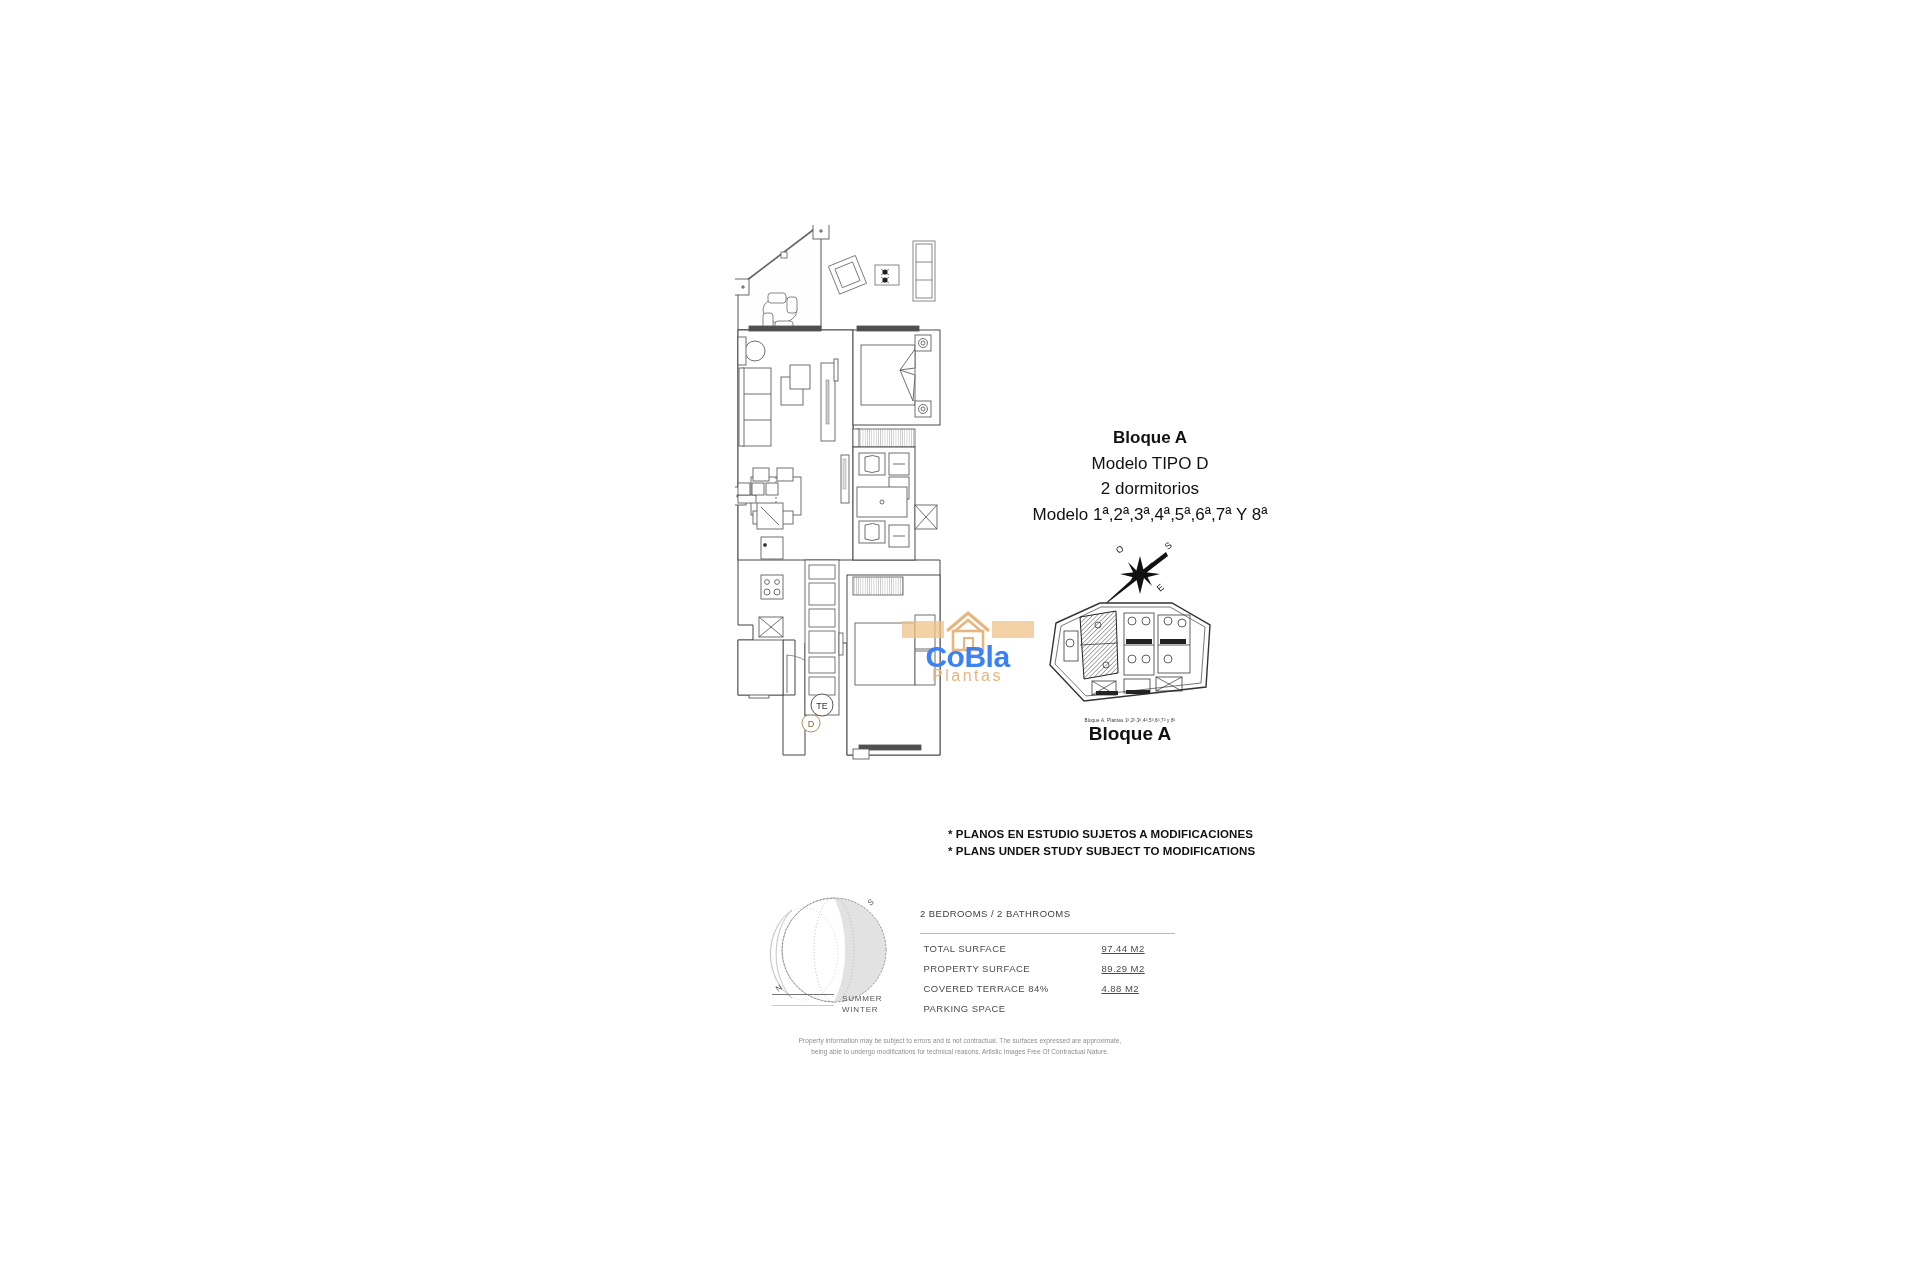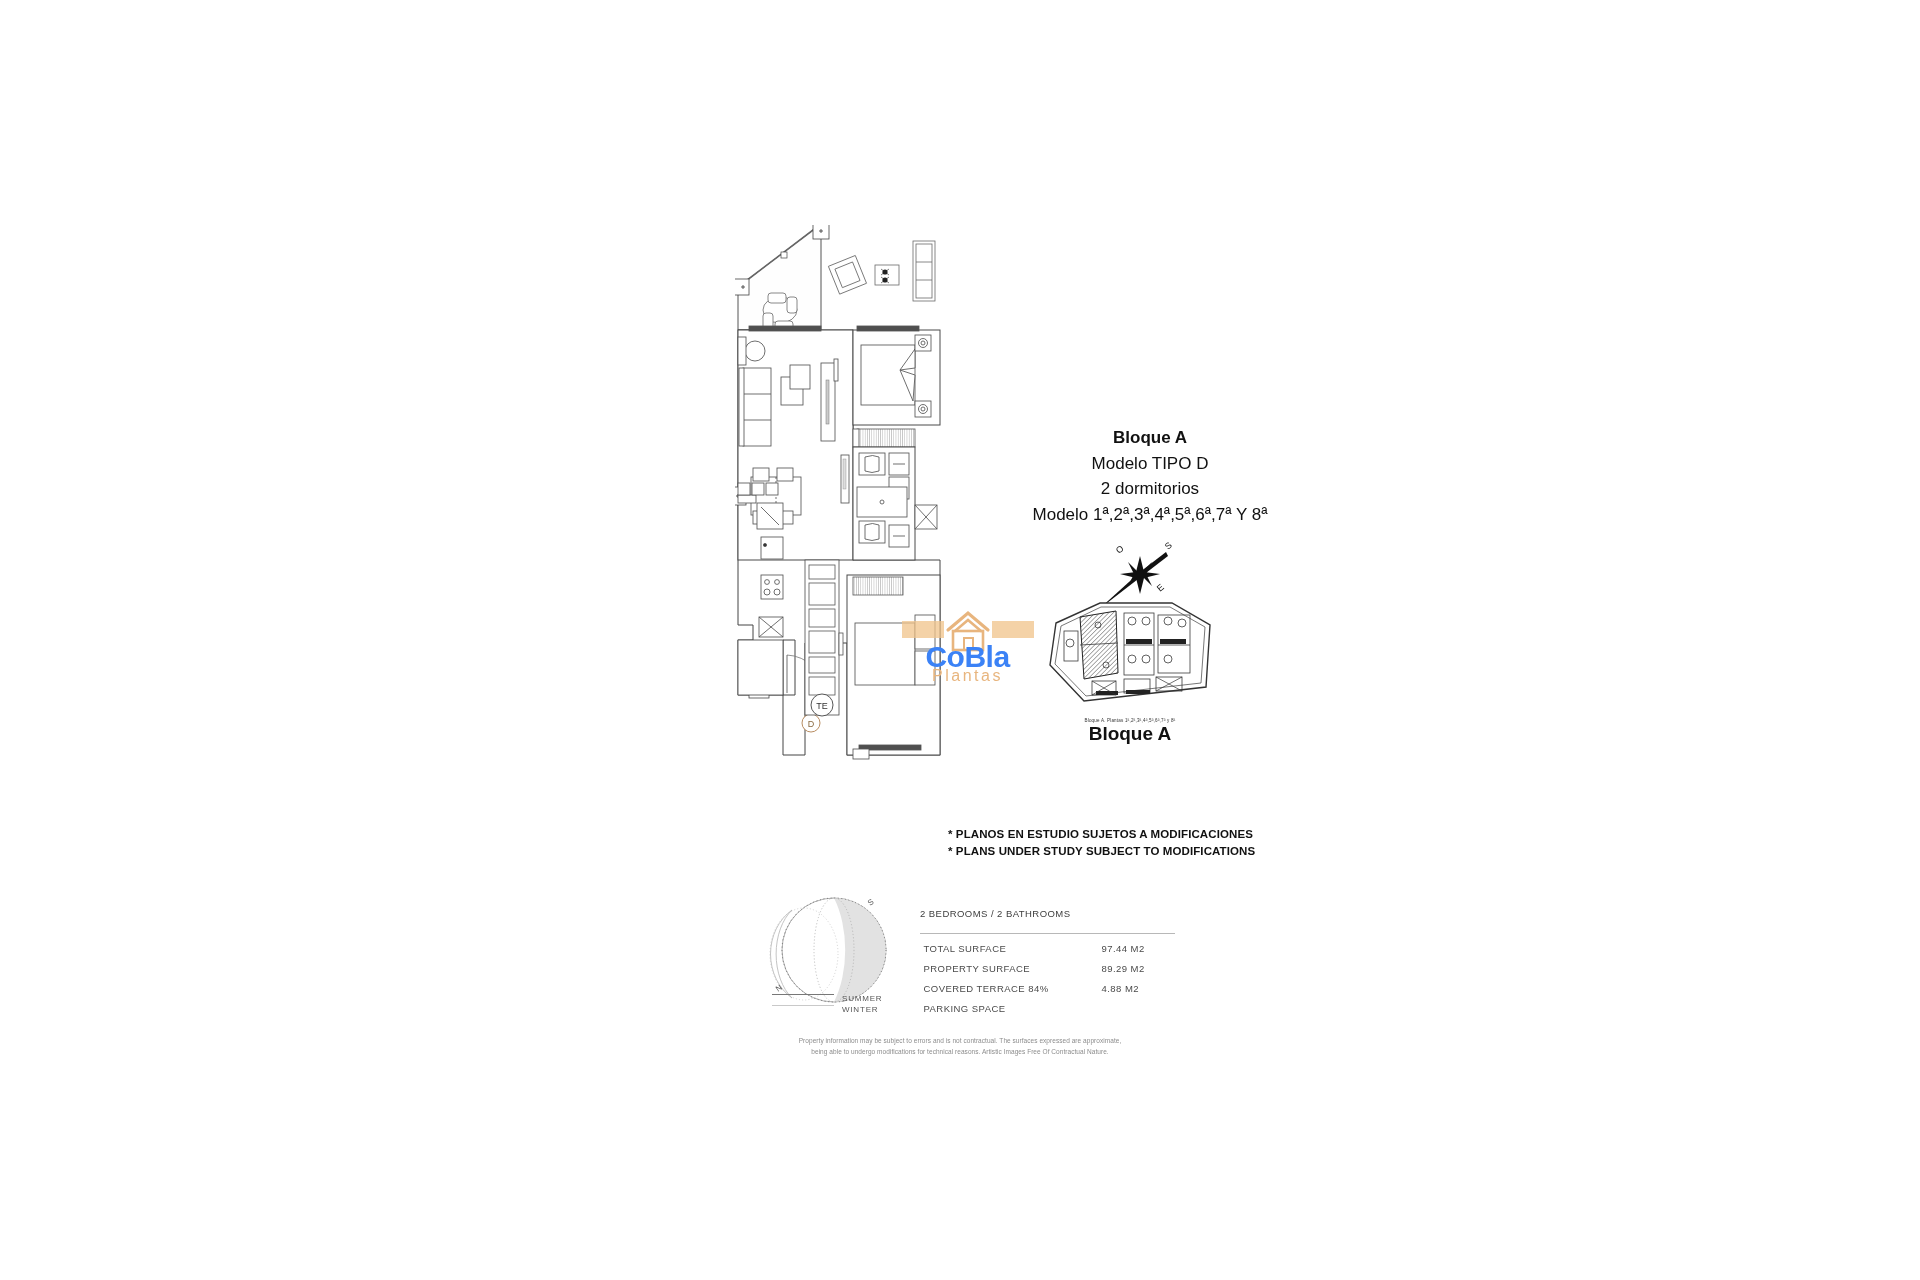--- a/index.html
+++ b/index.html
@@ -193,21 +193,21 @@
     padding-bottom: 14px;
     border-bottom: 1px solid #b8b8b8;
     color: #3d3d3d;
   }
   #surface-table .st-row {
     display: flex;
     justify-content: center;
     padding-top: 9px;
   }
   #surface-table .st-label { width: 178px; }
-  #surface-table .st-value { width: 70px; }
+  #surface-table .st-value { width: 70px; text-decoration: underline; }
 
   
   #footer-disclaimer {
     position: absolute;
     left: 760px;
     top: 1036px;
     width: 400px;
     text-align: center;
     font-size: 6.5px;
     color: #8c8c8c;

